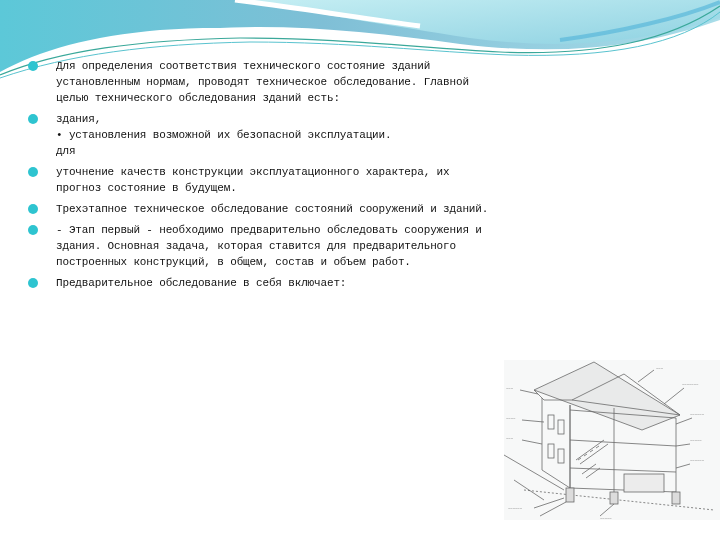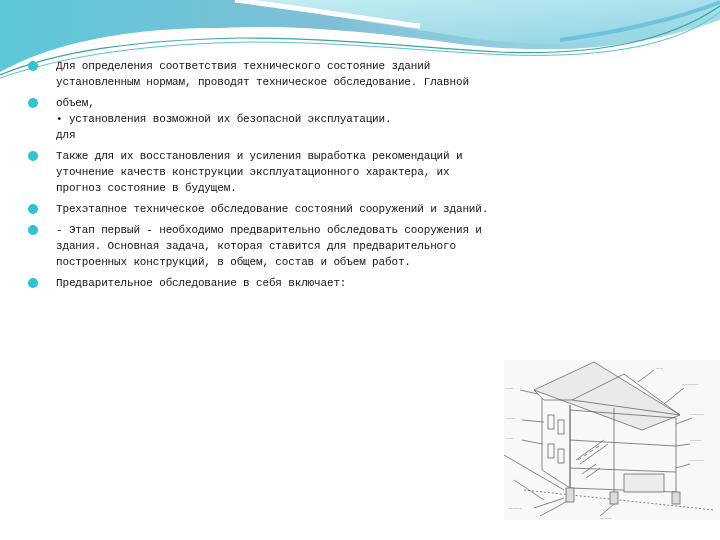--- a/index.html
+++ b/index.html
@@ -85,30 +85,30 @@
     <path d="M0,75 C60,50 140,40 240,38 C340,38 420,48 500,52 C600,56 670,40 720,6" stroke="#3aa89a" stroke-width="1.2" fill="none"></path>
     <path d="M0,78 C70,54 150,44 250,42 C350,42 430,52 510,55 C610,58 680,44 720,12" stroke="#59c3cf" stroke-width="1" fill="none"></path>
     <path d="M560,40 C620,32 680,18 720,2" stroke="#5ab8da" stroke-width="4" fill="none" opacity="0.7"></path>
   </svg>
 
   <div class="content">
     <div class="bullet-item">
       <span class="bullet-dot"></span>
       <span class="sub-line">Для определения соответствия технического состояние зданий</span>
       <span class="sub-line">установленным нормам, проводят техническое обследование. Главной</span>
+      <span class="sub-line">целью технического обследования зданий есть:</span>
     </div>
     <div class="bullet-item">
       <span class="bullet-dot"></span>
-      <span class="sub-line">объем,</span>
+      <span class="sub-line">здания,</span>
       <span class="sub-line">• установления возможной их безопасной эксплуатации.</span>
       <span class="sub-line">для</span>
     </div>
     <div class="bullet-item">
       <span class="bullet-dot"></span>
-      <span class="sub-line">Также для их восстановления и усиления выработка рекомендаций и</span>
       <span class="sub-line">уточнение качеств конструкции эксплуатационного характера, их</span>
       <span class="sub-line">прогноз состояние в будущем.</span>
     </div>
     <div class="bullet-item">
       <span class="bullet-dot"></span>
       <span class="sub-line">Трехэтапное техническое обследование состояний сооружений и зданий.</span>
     </div>
     <div class="bullet-item">
       <span class="bullet-dot"></span>
       <span class="sub-line">- Этап первый - необходимо предварительно обследовать сооружения и</span>

